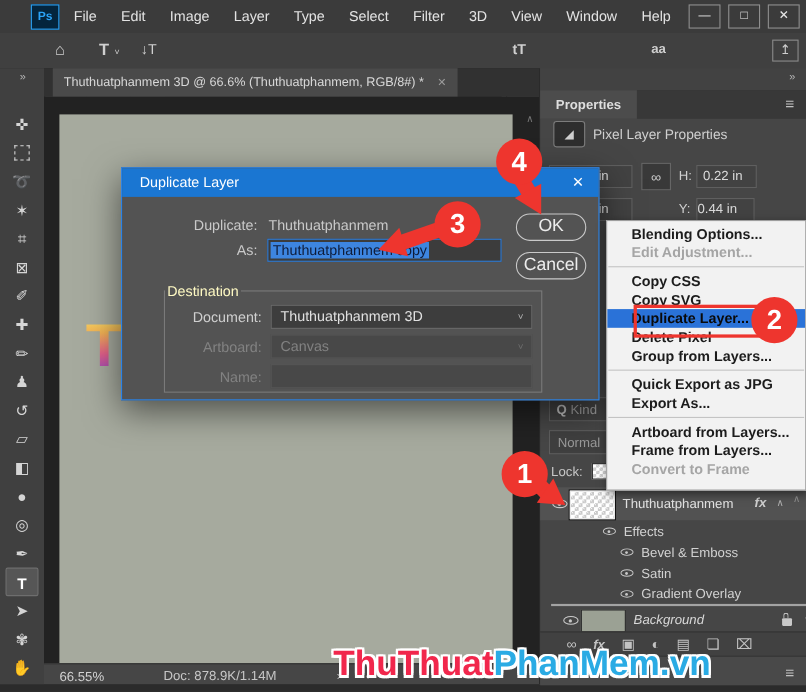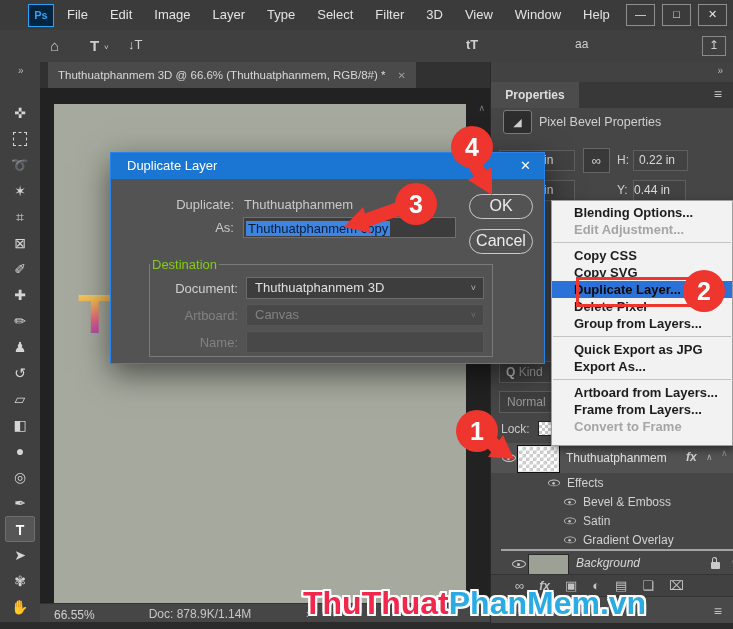--- a/index.html
+++ b/index.html
@@ -116,21 +116,21 @@
   
   .dialog{position:absolute;left:110px;top:152px;width:435px;height:212px;background:#535353;border:1px solid #2a83e8;box-shadow:0 10px 30px rgba(0,0,0,.55);z-index:20;box-sizing:border-box;}
   .dlg-title{position:absolute;left:0;top:0;width:100%;height:26px;background:#1a76d2;color:#fff;font-size:13px;line-height:26px;padding-left:16px;box-sizing:border-box;}
   .dlg-close{position:absolute;right:13px;top:0;color:#fff;font-size:13px;line-height:26px;}
   .dlg-label{position:absolute;left:8px;width:115px;text-align:right;font-size:13px;color:#c9c9c9;}
   .dlg-value{position:absolute;left:133px;font-size:13px;color:#c9c9c9;}
   .as-input{position:absolute;left:132px;top:64px;width:213px;height:21px;background:#3c3c3c;border:1px solid #2e7cd8;box-sizing:border-box;line-height:19px;padding-left:2px;}
   .as-input .sel{background:#3d85e0;color:#0e1c3a;font-size:13px;padding:0 2px;}
   .dlg-btn{position:absolute;left:358px;width:64px;height:25px;border:1.5px solid #c9c9c9;border-radius:13px;color:#ececec;font-size:16px;text-align:center;line-height:22px;box-sizing:border-box;}
   .dest{position:absolute;left:38px;top:104px;width:344px;height:100px;border:1px solid #7a7a7a;box-sizing:border-box;}
-  .dest legend{font-size:13px;color:#84cc16;}
+  .dest legend{font-size:13px;color:#fef9c3;}
   fieldset.dest{margin:0;padding:2px 8px 0 0;}
   .dest-row{display:flex;align-items:center;height:26px;margin-top:1px;}
   .dest-label{width:88px;text-align:right;padding-right:8px;font-size:13px;color:#cfcfcf;flex:none;}
   .dest-row.disabled .dest-label{color:#828282;}
   .dest-select{flex:1;height:22px;background:#3d3d3d;border:1px solid #6b6b6b;box-sizing:border-box;position:relative;font-size:13px;color:#e0e0e0;line-height:20px;padding-left:8px;}
   .dest-row.disabled .dest-select{background:#484848;border-color:#565656;color:#828282;}
   .dest-select .caret{position:absolute;right:7px;top:0;font-size:9px;color:#b9b9b9;line-height:20px;}
   .dest-row.disabled .caret{color:#707070;}
 
   
@@ -187,21 +187,21 @@
       <span>Regular</span>
       <span class="caret">˅</span>
     </div>
     <span class="opt-sep" style="left:460px;"></span>
     <span class="opt-icon" style="left:466px;font-size:13px;font-weight:bold;">tT</span>
     <div class="opt-select" style="left:490px;width:72px;">
       <span>20.31 pt</span>
       <span class="caret">˅</span>
     </div>
     <span class="opt-sep" style="left:568px;"></span>
-    <span class="opt-icon" style="left:575px;font-size:12px;font-weight:normal;">aa</span>
+    <span class="opt-icon" style="left:592px;font-size:12px;font-weight:bold;">aa</span>
     <div class="opt-select" style="left:598px;width:94px;">
       <span>Sharp</span>
       <span class="caret">˅</span>
     </div>
     <span class="opt-icon" style="left:702px;width:22px;height:18px;border:1px solid #8a8a8a;text-align:center;line-height:16px;font-size:12px;top:6px;">↥</span>
   </div>
 
   <div class="toolbar">
     <span class="collapse">»</span>
     <div class="tools">
@@ -253,21 +253,21 @@
 
   <div class="rightpanel">
     <div class="panel-top">
       <span class="collapse">»</span>
     </div>
     <div class="tabs-row">
       <div class="prop-tab">Properties</div>
       <span class="panel-menu">≡</span>
     </div>
     <div class="pl-icon">◢</div>
-    <div class="pl-title">Pixel Bevel Properties</div>
+    <div class="pl-title">Pixel Layer Properties</div>
 
     <div class="fld" style="left:8px;top:88px;width:76px;padding-left:44px;">in</div>
     <div class="link-box">∞</div>
     <span class="fld-label" style="left:126px;top:91px;">H:</span>
     <div class="fld" style="left:142px;top:88px;width:55px;padding-left:5px;">0.22 in</div>
     <div class="fld" style="left:8px;top:118px;width:76px;padding-left:44px;">in</div>
     <span class="fld-label" style="left:126px;top:121px;">Y:</span>
     <div class="fld" style="left:142px;top:118px;width:53px;">0.44 in</div>
 
     <div class="kind-box"><b>Q</b> <span>Kind</span></div>

